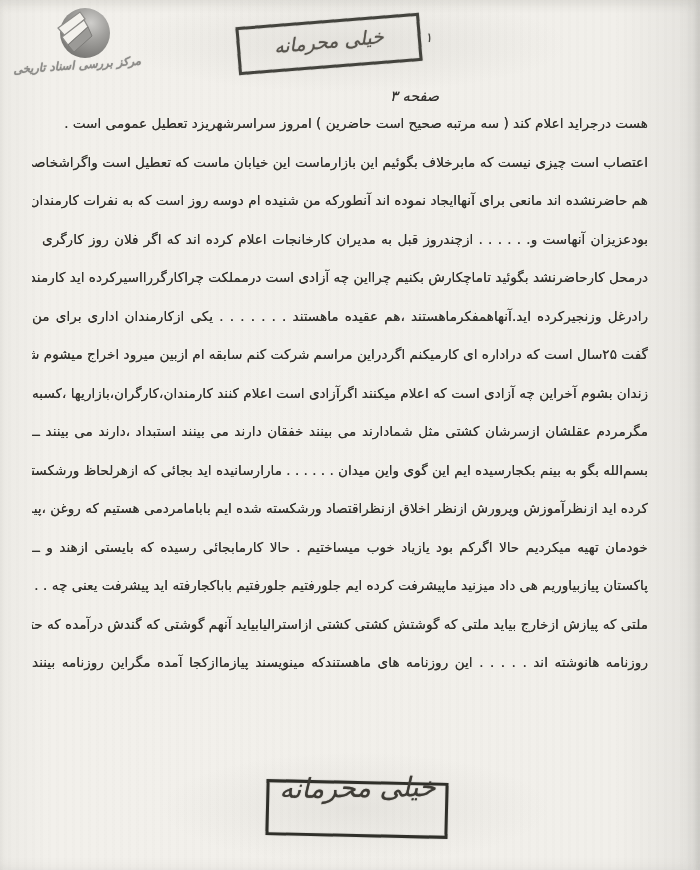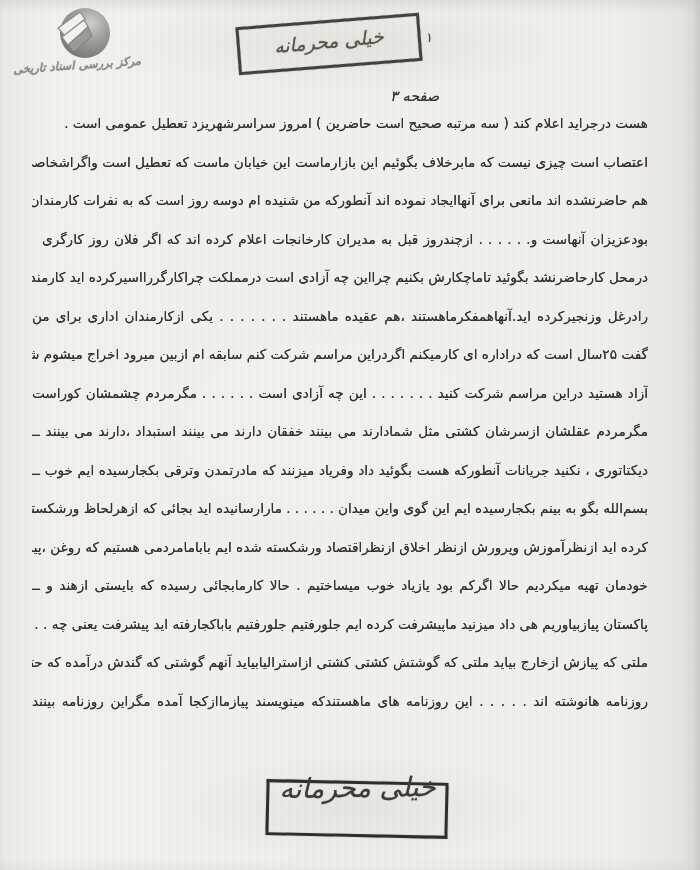--- a/index.html
+++ b/index.html
@@ -110,23 +110,22 @@
 
   <div class="body-text">
 
   <div class="line">هست درجراید اعلام کند ( سه مرتبه صحیح است حاضرین ) امروز سراسرشهریزد تعطیل عمومی است .</div>
       <div class="line">اعتصاب است چیزی نیست که مابرخلاف بگوئیم این بازارماست این خیابان ماست که تعطیل است واگراشخاصی</div>
       <div class="line">هم حاضرنشده اند مانعی برای آنهاایجاد نموده اند آنطورکه من شنیده ام دوسه روز است که به نفرات کارمندان</div>
       <div class="line">بودعزیزان آنهاست و. . . . . . ازچندروز قبل به مدیران کارخانجات اعلام کرده اند که اگر فلان روز کارگری</div>
       <div class="line">درمحل کارحاضرنشد بگوئید تاماچکارش بکنیم چرااین چه آزادی است درمملکت چراکارگررااسیرکرده اید کارمندان</div>
       <div class="line">رادرغل وزنجیرکرده اید.آنهاهمفکرماهستند ،هم عقیده ماهستند . . . . . . . یکی ازکارمندان اداری برای من</div>
       <div class="line">گفت ۲۵سال است که دراداره ای کارمیکنم اگردراین مراسم شرکت کنم سابقه ام ازبین میرود اخراج میشوم شاید هم</div>
-      <div class="line">آزاد هستید دراین مراسم شرکت کنید . . . . . . . این چه آزادی است . . . . . . مگرمردم چشمشان کوراست</div>
+      <div class="line">زندان بشوم آخراین چه آزادی است که اعلام میکنند اگرآزادی است اعلام کنند کارمندان،کارگران،بازاریها ،کسبه</div>
       <div class="line">مگرمردم عقلشان ازسرشان کشتی مثل شمادارند می بینند خفقان دارند می بینند استبداد ،دارند می بینند ــ</div>
-      <div class="line">دیکتاتوری ، نکنید جریانات آنطورکه هست بگوئید داد وفریاد میزنند که مادرتمدن وترقی بکجارسیده ایم خوب ــ</div>
       <div class="line">بسم‌الله بگو به بینم بکجارسیده ایم این گوی واین میدان . . . . . . مارارسانیده اید بجائی که ازهرلحاظ ورشکستما</div>
       <div class="line">کرده اید ازنظرآموزش وپرورش ازنظر اخلاق ازنظراقتصاد ورشکسته شده ایم بابامامردمی هستیم که روغن ،پیاز. . . .</div>
       <div class="line">خودمان تهیه میکردیم حالا اگرکم بود یازیاد خوب میساختیم . حالا کارمابجائی رسیده که بایستی ازهند و ــ</div>
       <div class="line">پاکستان پیازبیاوریم هی داد میزنید ماپیشرفت کرده ایم جلورفتیم جلورفتیم باباکجارفته اید پیشرفت یعنی چه . . . . .</div>
       <div class="line">ملتی که پیازش ازخارج بیاید ملتی که گوشتش کشتی کشتی ازاسترالیابیاید آنهم گوشتی که گندش درآمده که حتی</div>
       <div class="line">روزنامه هانوشته اند . . . . . این روزنامه های ماهستندکه مینویسند پیازماازکجا آمده مگراین روزنامه بینند</div>
     </div>
 
   <div class="stamp stamp-bottom">
     <span class="stamp-text">خیلی محرمانه</span>

